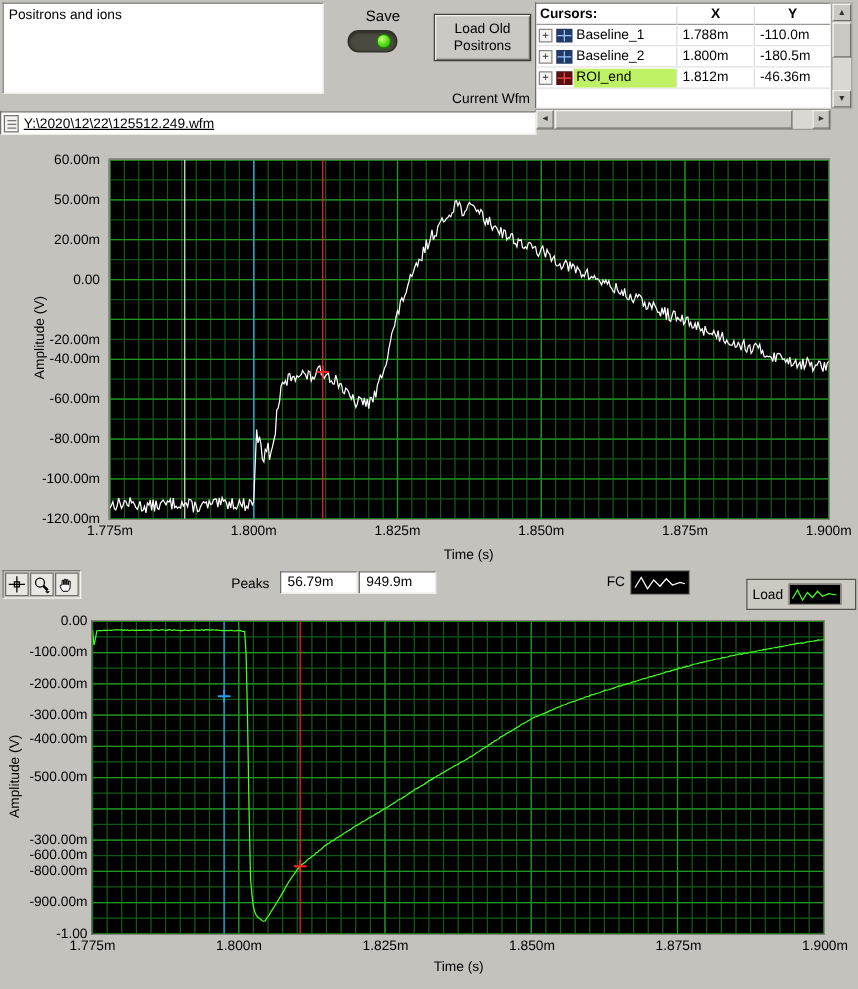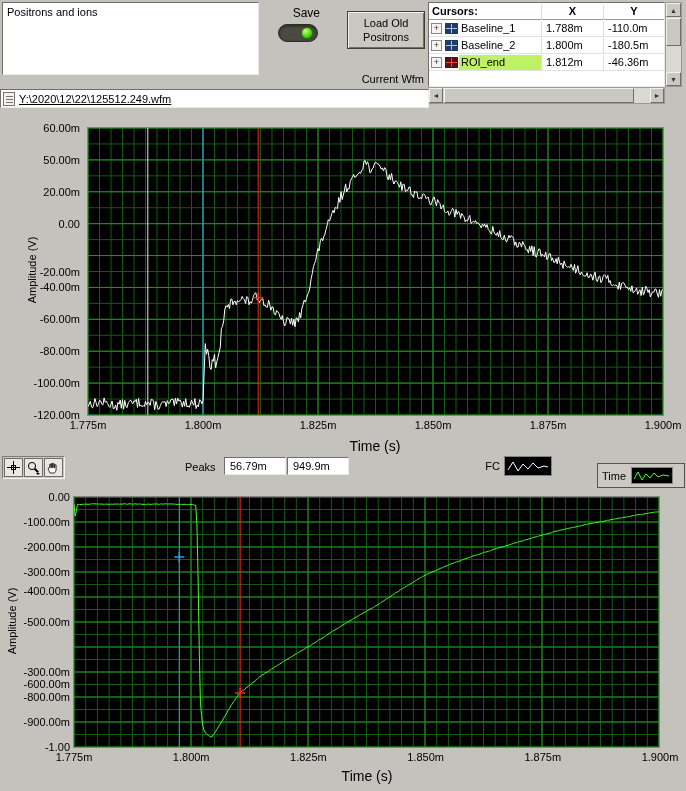--- a/index.html
+++ b/index.html
@@ -48,21 +48,21 @@
   .path-icon{width:12px;height:14px;margin:0 4px 0 2px;background:#f2f1ed;border:1px solid #76756f;position:relative;flex:0 0 auto;}
   .path-icon::before{content:"";position:absolute;left:2px;top:3px;width:7px;height:1px;box-shadow:0 3px 0 #76756f,0 6px 0 #76756f;background:#76756f;}
 
   
   .plot{background:#000;border:1px solid #84837c;}
   .plot svg{display:block;}
   .yticks,.xticks{font-size:11px;}
   .ytick{position:absolute;right:2px;white-space:nowrap;line-height:10px;}
   .xtick{position:absolute;top:0;transform:translateX(-50%);white-space:nowrap;line-height:10px;}
   .axis-ylabel{transform:rotate(-90deg);text-align:center;font-size:11px;width:200px;}
-  .axis-xlabel{text-align:center;font-size:14px;width:200px;}
+  .axis-xlabel{text-align:center;font-size:11px;width:200px;}
 
   
   .palette{left:2px;top:456px;height:23px;display:flex;gap:1px;padding:1px;border:1px solid;border-color:#7c7b76 #f6f5f2 #f6f5f2 #7c7b76;background:#c9c8c3;}
   .pal-btn{width:19px;height:19px;background:#e9e7e2;border:1px solid #6f6e69;display:flex;align-items:center;justify-content:center;}
   .peaks-label{left:185px;top:461px;font-size:11px;}
   .valbox{top:457px;width:62px;height:18px;background:#fff;border:1px solid;border-color:#6f6e69 #eceae6 #eceae6 #6f6e69;font-size:11px;line-height:16px;padding-left:5px;white-space:nowrap;}
   .fc-label{left:478px;top:460px;width:22px;text-align:right;font-size:11px;}
   .wave-icon{background:#000;border:1px solid #84837c;}
   .fc-icon{left:504px;top:456px;width:48px;height:20px;}
   .scint-group{left:597px;top:463px;width:88px;height:25px;background:#ccc9c2;border:1px solid #55544e;display:flex;align-items:center;gap:5px;padding:0 4px;}
@@ -288,21 +288,21 @@
 <div class="valbox abs" style="left:287px;">949.9m</div>
 
 <div class="fc-label abs">FC</div>
 <div class="wave-icon fc-icon abs">
   <svg width="46" height="18" viewBox="0 0 46 18">
       <polyline points="3,13 8,5 13,14 18,7 23,12 28,6 33,11 39,9 43,10" fill="none" stroke="#ffffff" stroke-width="1"></polyline>
     </svg>
 </div>
 
 <div class="scint-group abs">
-  <span class="scint-label">Time</span>
+  <span class="scint-label">Load</span>
   <span class="wave-icon scint-icon">
     <svg width="40" height="15" viewBox="0 0 40 15">
         <polyline points="2,11 6,4 10,12 14,6 18,10 22,5 26,9 31,7 37,8" fill="none" stroke="#44ff22" stroke-width="1"></polyline>
       </svg>
   </span>
 </div>
 
 <div class="axis-ylabel abs" style="left:-88px;top:615px;">Amplitude (V)</div>
 <div class="yticks abs" style="left:18px;top:497px;width:54px;height:250px;">
     <div class="ytick" style="top: -5px;">0.00</div>

